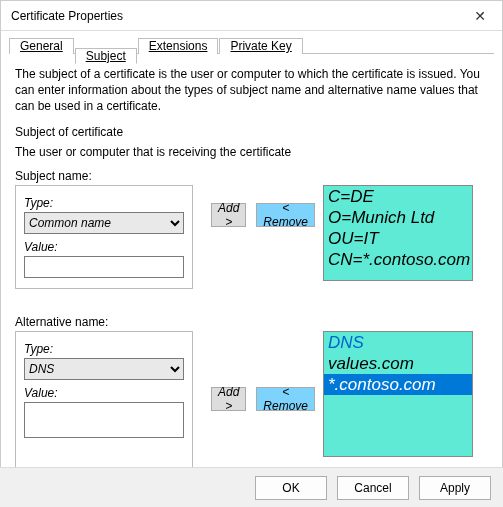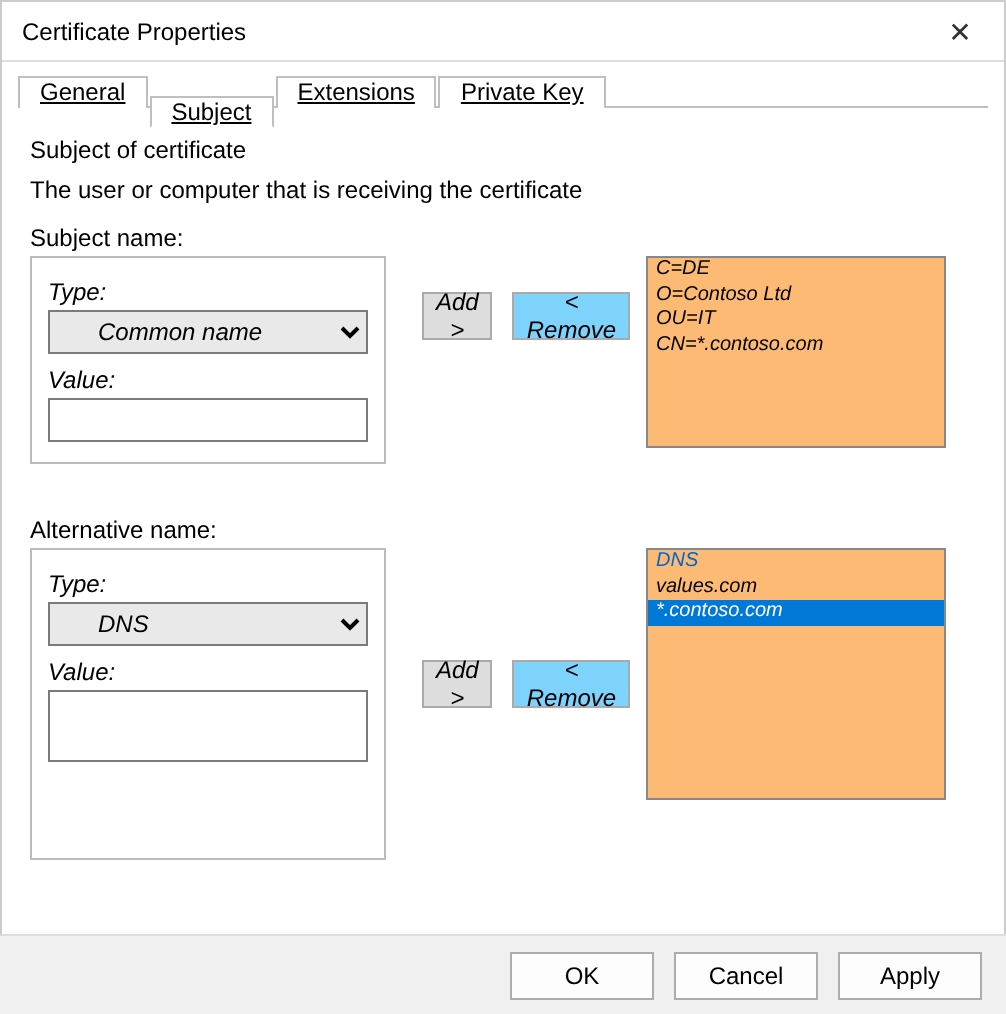--- a/index.html
+++ b/index.html
@@ -68,21 +68,21 @@
     border: 1px solid #bbb;
     padding: 6px 8px 10px 8px;
     width: 178px;
   }
   select, input[type="text"] {
     width: 160px;
     height: 22px;
     font: inherit;
     border: 1px solid #7a7a7a;
     background: #fff;
-    padding: 2px 20px;
+    padding: 2px 0;
   }
   select { background: #e9e9e9; }
   .textarea {
     width: 160px;
     height: 36px;
     border: 1px solid #7a7a7a;
     background: #fff;
     padding: 2px 4px;
   }
   .midcol {
@@ -100,23 +100,23 @@
     display: flex;
     align-items: center;
     justify-content: center;
     cursor: default;
     font: inherit;
   }
   .btn.light { background: #7dd3fc; border: 1px solid #aaa; }
   .listbox {
     border: 1px solid #888;
     width: 150px;
-    background: #fdba74;
+    background: #5eead4;
     overflow: hidden;
-    font-size: 10px;
+    font-size: 17px;
     line-height: 1.25;
   }
   .listbox .item { padding: 0 4px; white-space: nowrap; }
   .listbox .item.selected { background: #0078d7; color: #fff; }
   .listbox .item.header { color: #0066cc; }
   .rightcol1 { height: 96px; }
   .rightcol2 { height: 126px; }
   .footer {
     position: absolute;
     bottom: 0;
@@ -153,41 +153,42 @@
 <div class="tabs">
   <div class="tab inactive">General</div>
   <div class="tab active">Subject</div>
   <div class="tab inactive">Extensions</div>
   <div class="tab inactive">Private Key</div>
 </div>
 <div class="tab-divider"></div>
 
 <div class="content">
 
+  <div class="desc">The subject of a certificate is the user or computer to which the certificate is issued. You can enter information about the types of subject name and alternative name values that can be used in a certificate.</div>
 
   <div class="section-head">Subject of certificate</div>
   <div class="section-head">The user or computer that is receiving the certificate</div>
 
   <div class="label" style="margin-top:10px;">Subject name:</div>
   <div class="row">
     <div class="group">
       <div class="label">Type:</div>
       <select>
         <option>Common name</option>
       </select>
       <div class="label" style="margin-top:6px;">Value:</div>
       <input type="text" value="" style="">
     </div>
     <div class="midcol">
       <button class="btn">Add &gt;</button>
       <button class="btn light">&lt; Remove</button>
     </div>
     <div class="listbox rightcol1">
       <div class="item">C=DE</div>
-      <div class="item">O=Contoso Ltd</div>
+      <div class="item">O=Munich Ltd</div>
       <div class="item">OU=IT</div>
       <div class="item">CN=*.contoso.com</div>
     </div>
   </div>
 
   <div class="label" style="margin-top:26px;">Alternative name:</div>
   <div class="row">
     <div class="group" style="height:156px;">
       <div class="label">Type:</div>
       <select>

